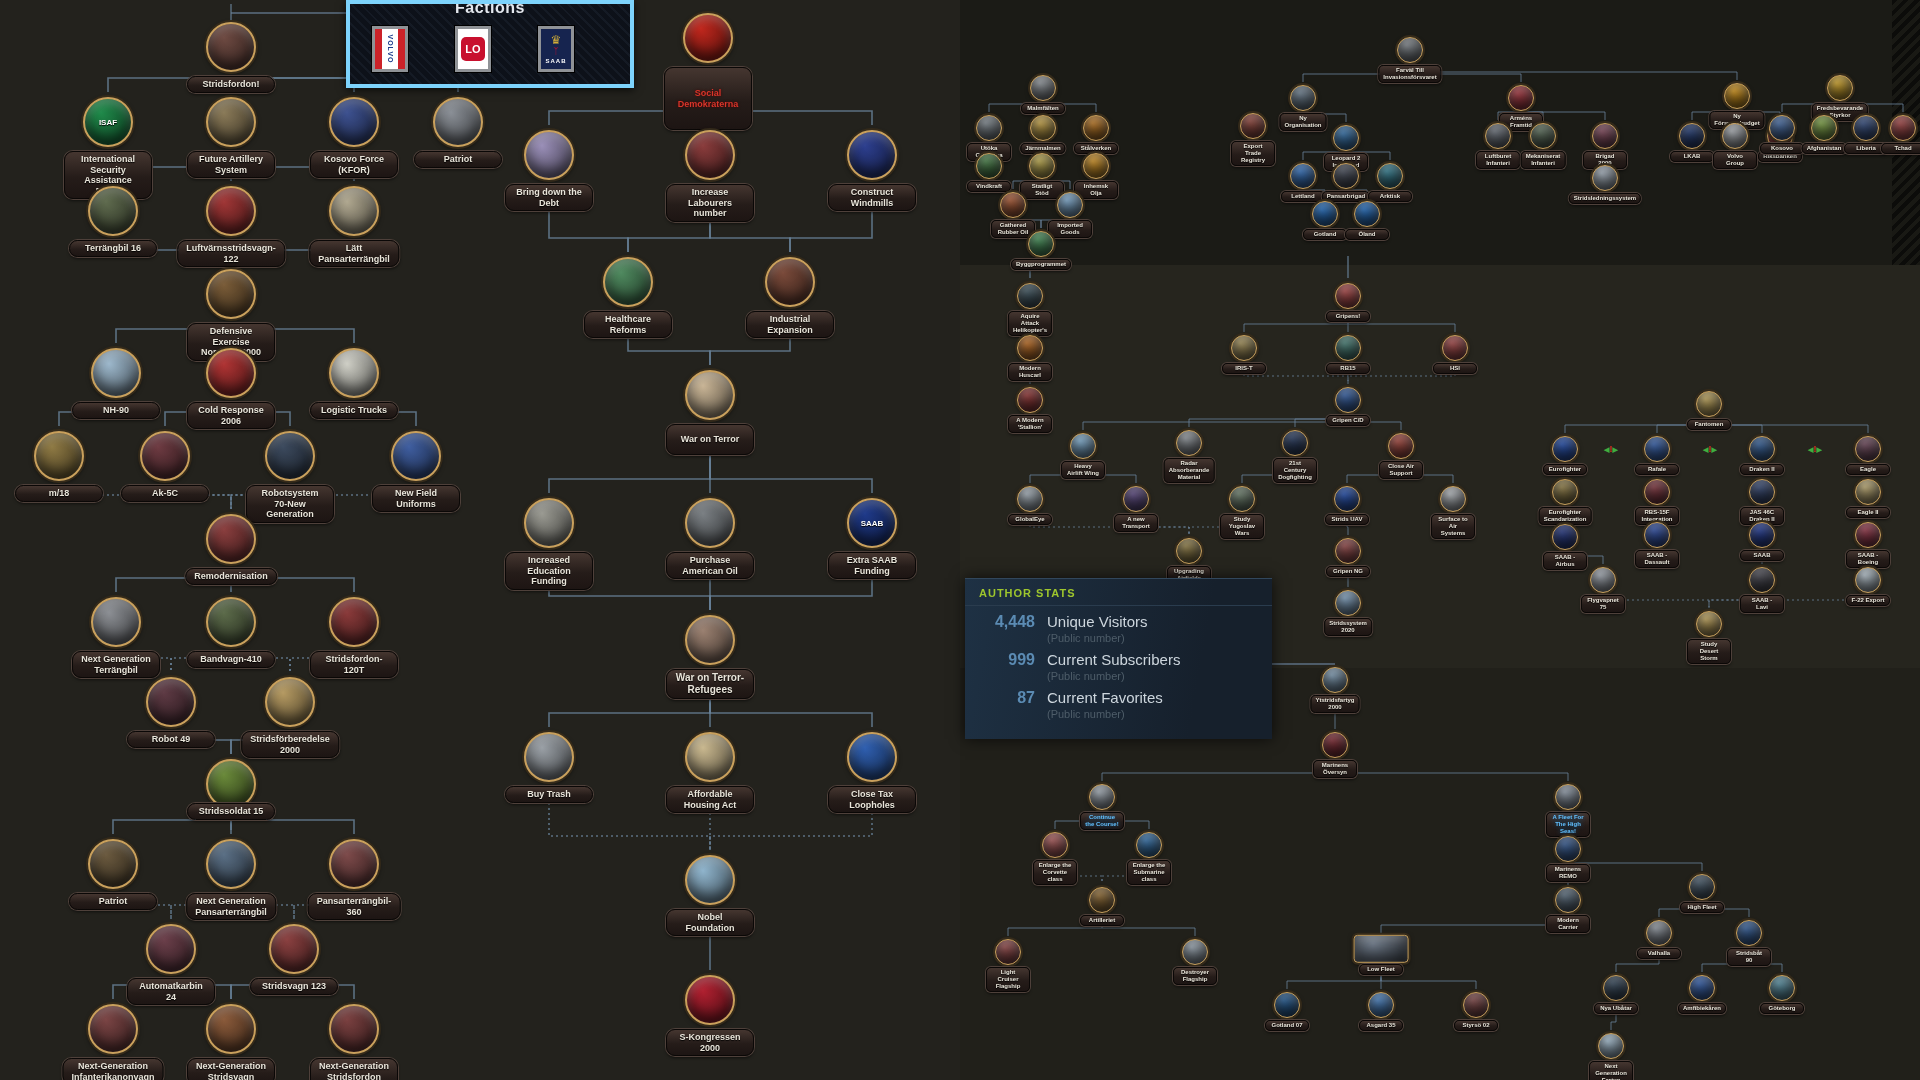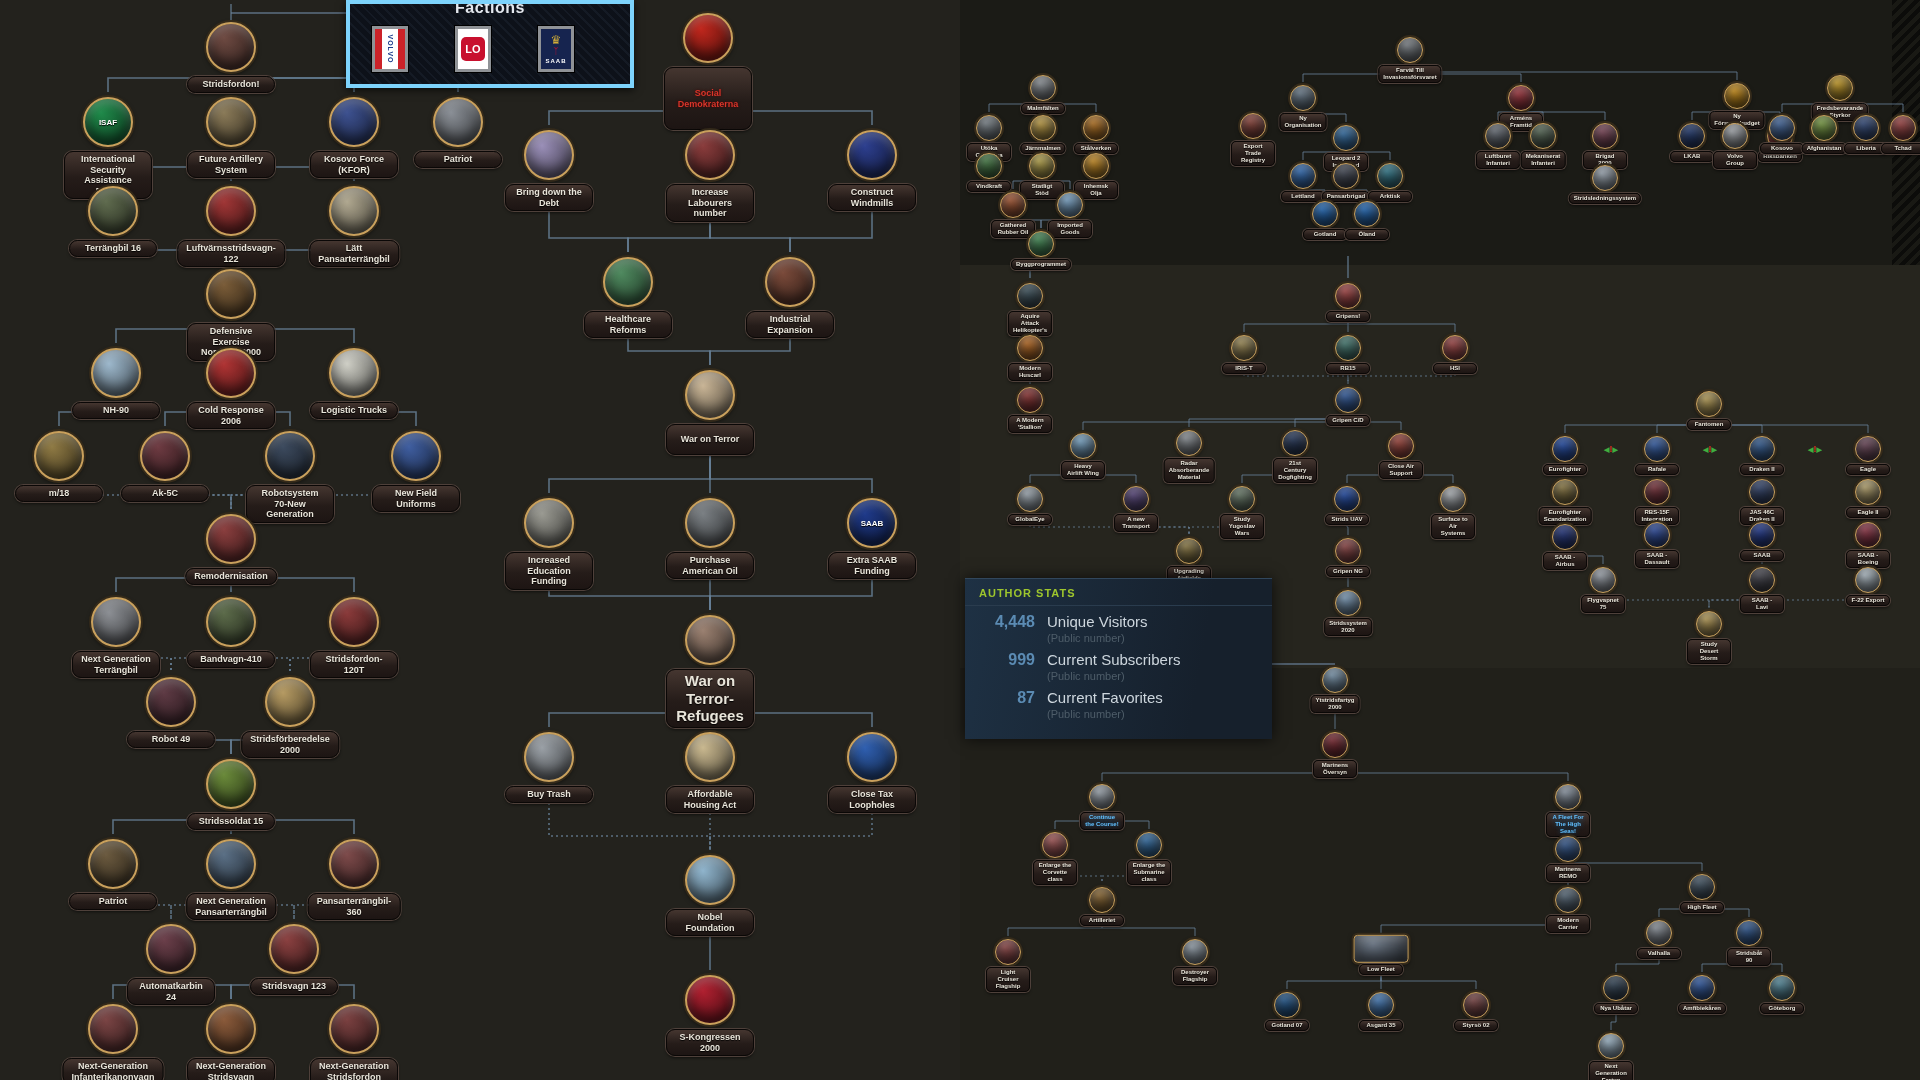--- a/index.html
+++ b/index.html
@@ -323,21 +323,21 @@
       <div class="node" title="Robot 57" style="left: 171px; top: 702px;">
         <div class="ic" style="width: 46px; height: 46px; background: radial-gradient(circle at 35% 30%, rgb(94, 58, 68), rgb(0, 0, 0) 160%); border-width: 2px;"></div>
         <div class="lbl" style="top: 29px; font-size: 9px; max-width: 134px; min-width: 70px; padding: 2px 8px; border-radius: 9px;">Robot 49</div>
       </div>
       <div class="node" title="Stridsförberedelse 2000" style="left: 290px; top: 702px;">
         <div class="ic" style="width: 46px; height: 46px; background: radial-gradient(circle at 35% 30%, rgb(181, 154, 98), rgb(0, 0, 0) 160%); border-width: 2px;"></div>
         <div class="lbl" style="top: 29px; font-size: 9px; max-width: 134px; min-width: 70px; padding: 2px 8px; border-radius: 9px;">Stridsförberedelse 2000</div>
       </div>
       <div class="node" title="Stridssoldat 15" style="left: 231px; top: 784px;">
         <div class="ic" style="width: 46px; height: 46px; background: radial-gradient(circle at 35% 30%, rgb(106, 138, 58), rgb(0, 0, 0) 160%); border-width: 2px;"></div>
-        <div class="lbl" style="top: 29px; font-size: 9px; max-width: 134px; min-width: 70px; padding: 2px 8px; border-radius: 9px;">Stridssoldat 15</div>
+        <div class="lbl" style="top: 19px; font-size: 9px; max-width: 134px; min-width: 70px; padding: 2px 8px; border-radius: 9px;">Stridssoldat 15</div>
       </div>
       <div class="node" title="Patriot" style="left: 113px; top: 864px;">
         <div class="ic" style="width: 46px; height: 46px; background: radial-gradient(circle at 35% 30%, rgb(107, 90, 63), rgb(0, 0, 0) 160%); border-width: 2px;"></div>
         <div class="lbl" style="top: 29px; font-size: 9px; max-width: 134px; min-width: 70px; padding: 2px 8px; border-radius: 9px;">Patriot</div>
       </div>
       <div class="node" title="Next Generation Pansarterrängbil" style="left: 231px; top: 864px;">
         <div class="ic" style="width: 46px; height: 46px; background: radial-gradient(circle at 35% 30%, rgb(90, 111, 133), rgb(0, 0, 0) 160%); border-width: 2px;"></div>
         <div class="lbl" style="top: 29px; font-size: 9px; max-width: 134px; min-width: 70px; padding: 2px 8px; border-radius: 9px;">Next Generation Pansarterrängbil</div>
       </div>
       <div class="node" title="Pansarterrängbil-360" style="left: 354px; top: 864px;">
@@ -403,21 +403,21 @@
         <div class="lbl" style="top: 29px; font-size: 9px; max-width: 134px; min-width: 70px; padding: 2px 8px; border-radius: 9px;">Purchase American Oil</div>
       </div>
       <div class="node" title="Extra SAAB Funding" style="left: 872px; top: 523px;">
         <div class="ic" style="width: 46px; height: 46px; background: radial-gradient(circle at 35% 30%, rgb(31, 58, 138), rgb(0, 0, 0) 160%); border-width: 2px;">
           <span style="font-size: 8px;">SAAB</span>
         </div>
         <div class="lbl" style="top: 29px; font-size: 9px; max-width: 134px; min-width: 70px; padding: 2px 8px; border-radius: 9px;">Extra SAAB Funding</div>
       </div>
       <div class="node" title="War on Terror-Refugees" style="left: 710px; top: 640px;">
         <div class="ic" style="width: 46px; height: 46px; background: radial-gradient(circle at 35% 30%, rgb(154, 128, 112), rgb(0, 0, 0) 160%); border-width: 2px;"></div>
-        <div class="lbl" style="top: 29px; font-size: 15px; max-width: 134px; min-width: 70px; padding: 2px 8px; border-radius: 9px;">War on Terror-Refugees</div>
+        <div class="lbl" style="top: 29px; font-size: 10px; max-width: 134px; min-width: 70px; padding: 2px 8px; border-radius: 9px;">War on Terror-Refugees</div>
       </div>
       <div class="node" title="Buy Trash" style="left: 549px; top: 757px;">
         <div class="ic" style="width: 46px; height: 46px; background: radial-gradient(circle at 35% 30%, rgb(154, 160, 166), rgb(0, 0, 0) 160%); border-width: 2px;"></div>
         <div class="lbl" style="top: 29px; font-size: 9px; max-width: 134px; min-width: 70px; padding: 2px 8px; border-radius: 9px;">Buy Trash</div>
       </div>
       <div class="node" title="Affordable Housing Act" style="left: 710px; top: 757px;">
         <div class="ic" style="width: 46px; height: 46px; background: radial-gradient(circle at 35% 30%, rgb(201, 184, 143), rgb(0, 0, 0) 160%); border-width: 2px;"></div>
         <div class="lbl" style="top: 29px; font-size: 9px; max-width: 134px; min-width: 70px; padding: 2px 8px; border-radius: 9px;">Affordable Housing Act</div>
       </div>
       <div class="node" title="Close Tax Loopholes" style="left: 872px; top: 757px;">

